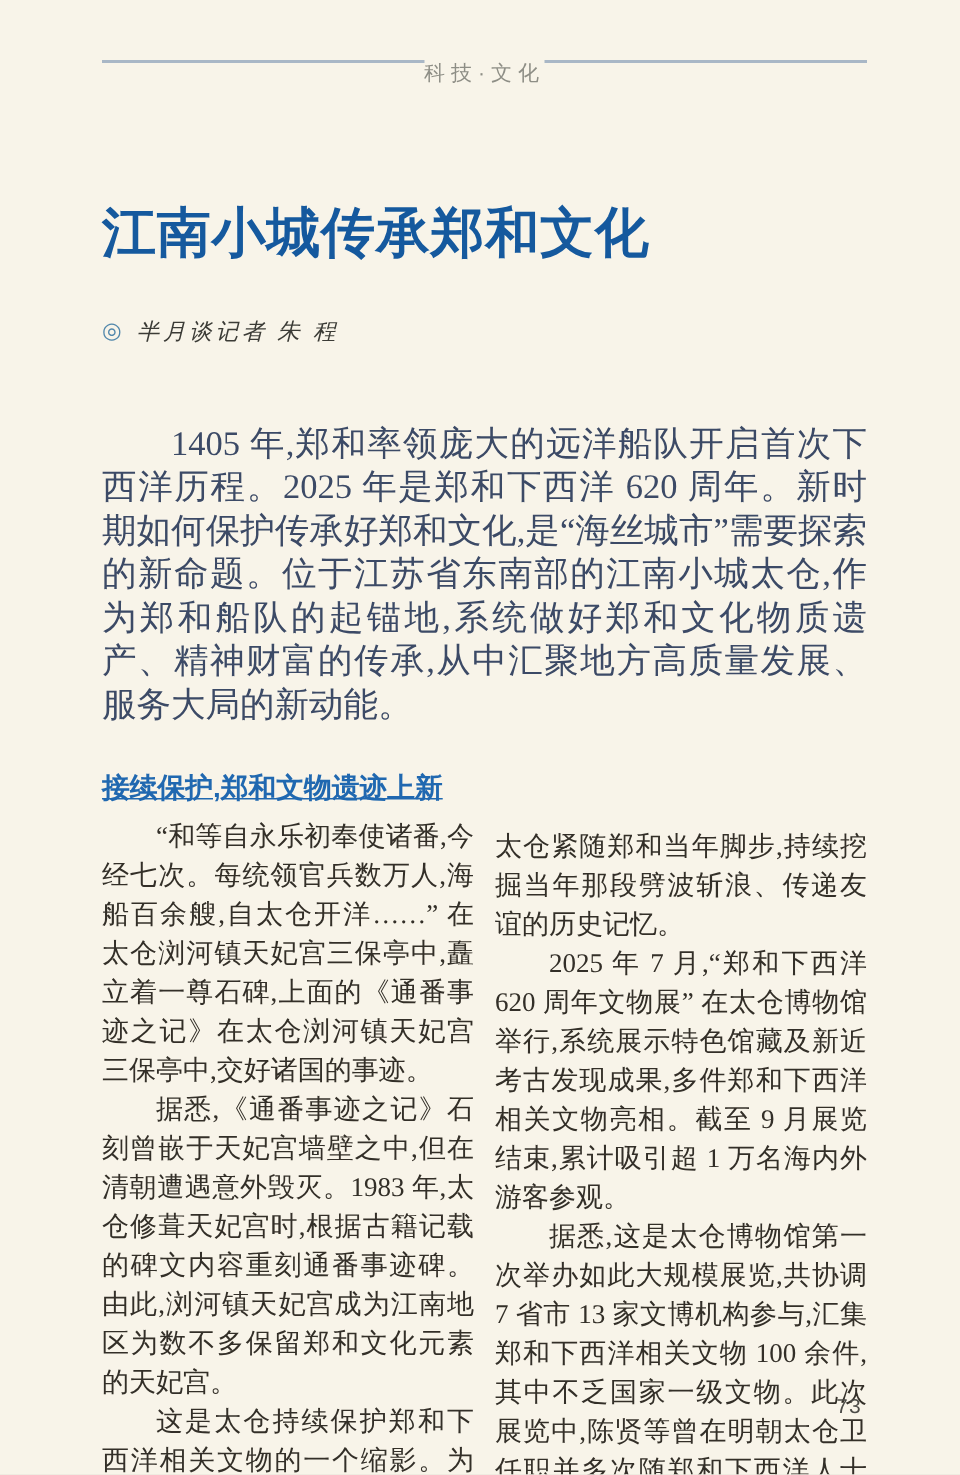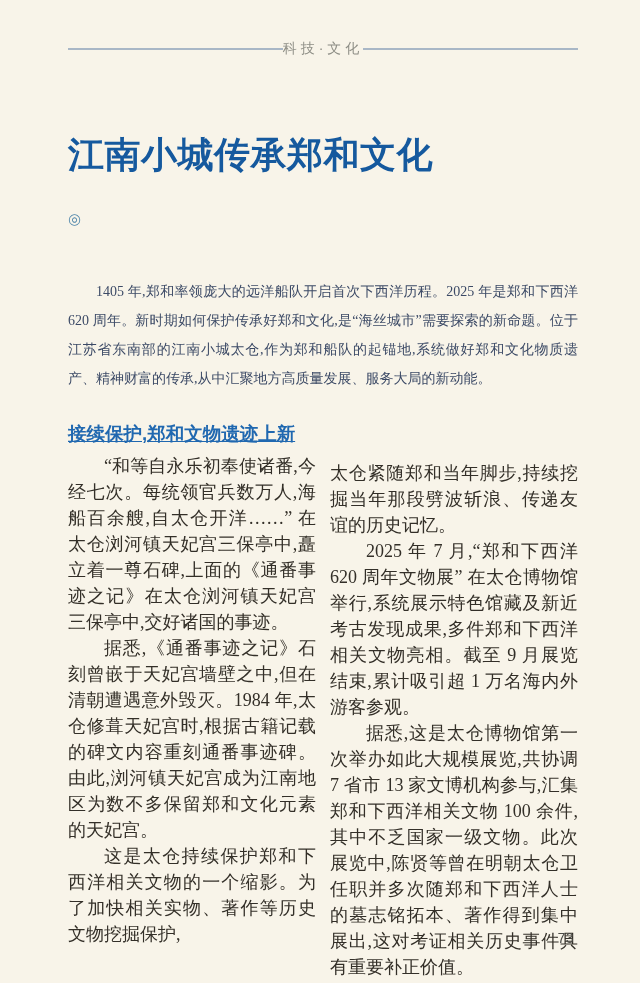--- a/index.html
+++ b/index.html
@@ -21,21 +21,20 @@
     height: 983px;
     margin: 0 auto;
     background: var(--page-background);
     position: relative;
     padding: 36px 62px 0 68px;
     font-family: "Liberation Serif", "DejaVu Serif", serif;
     overflow: hidden;
   }
   .page-header {
     display: flex;
-    align-items: center;
     margin-top: 4px;
   }
   .rule {
     flex: 1;
     height: 2px;
     background: var(--header-rule);
   }
   .header-label {
     font-family: "Liberation Sans", "DejaVu Sans", sans-serif;
     font-size: 14px;
@@ -63,21 +62,21 @@
     line-height: 1;
   }
   .byline-author {
     font-size: 15px;
     color: var(--byline-text);
     font-style: italic;
     letter-spacing: 2.5px;
   }
   .intro {
     margin-top: 50px;
-    font-size: 14px;
+    font-size: 23px;
     line-height: 29px;
     color: var(--intro-text);
     text-align: justify;
     text-justify: inter-ideograph;
     text-indent: 2em;
   }
   .columns {
     margin-top: 28px;
     display: flex;
     gap: 14px;
@@ -121,29 +120,30 @@
   <div class="page-header">
     <div class="rule"></div>
     <span class="header-label">科技·文化</span>
     <div class="rule"></div>
   </div>
 
   <h1 class="article-title">江南小城传承郑和文化</h1>
 
   <div class="byline">
     <span class="byline-marker">◎</span>
+    <span class="byline-author">半月谈记者 朱 程</span>
   </div>
 
   <p class="intro">1405 年,郑和率领庞大的远洋船队开启首次下西洋历程。2025 年是郑和下西洋 620 周年。新时期如何保护传承好郑和文化,是“海丝城市”需要探索的新命题。位于江苏省东南部的江南小城太仓,作为郑和船队的起锚地,系统做好郑和文化物质遗产、精神财富的传承,从中汇聚地方高质量发展、服务大局的新动能。</p>
 
   <div class="columns">
     <div class="column">
       <h2 class="section-heading">接续保护,郑和文物遗迹上新</h2>
       <p>“和等自永乐初奉使诸番,今经七次。每统领官兵数万人,海船百余艘,自太仓开洋……” 在太仓浏河镇天妃宫三保亭中,矗立着一尊石碑,上面的《通番事迹之记》在太仓浏河镇天妃宫三保亭中,交好诸国的事迹。</p>
-      <p>据悉,《通番事迹之记》石刻曾嵌于天妃宫墙壁之中,但在清朝遭遇意外毁灭。1984 年,太仓修葺天妃宫时,根据古籍记载的碑文内容重刻通番事迹碑。由此,浏河镇天妃宫成为江南地区为数不多保留郑和文化元素的天妃宫。</p>
+      <p>据悉,《通番事迹之记》石刻曾嵌于天妃宫墙壁之中,但在清朝遭遇意外毁灭。1983 年,太仓修葺天妃宫时,根据古籍记载的碑文内容重刻通番事迹碑。由此,浏河镇天妃宫成为江南地区为数不多保留郑和文化元素的天妃宫。</p>
       <p>这是太仓持续保护郑和下西洋相关文物的一个缩影。为了加快相关实物、著作等历史文物挖掘保护,</p>
     </div>
     <div class="column">
       <p class="no-indent">太仓紧随郑和当年脚步,持续挖掘当年那段劈波斩浪、传递友谊的历史记忆。</p>
       <p>2025 年 7 月,“郑和下西洋 620 周年文物展” 在太仓博物馆举行,系统展示特色馆藏及新近考古发现成果,多件郑和下西洋相关文物亮相。截至 9 月展览结束,累计吸引超 1 万名海内外游客参观。</p>
       <p>据悉,这是太仓博物馆第一次举办如此大规模展览,共协调 7 省市 13 家文博机构参与,汇集郑和下西洋相关文物 100 余件,其中不乏国家一级文物。此次展览中,陈贤等曾在明朝太仓卫任职并多次随郑和下西洋人士的墓志铭拓本、著作得到集中展出,这对考证相关历史事件具有重要补正价值。</p>
     </div>
   </div>
 
   <div class="page-number">73</div>

